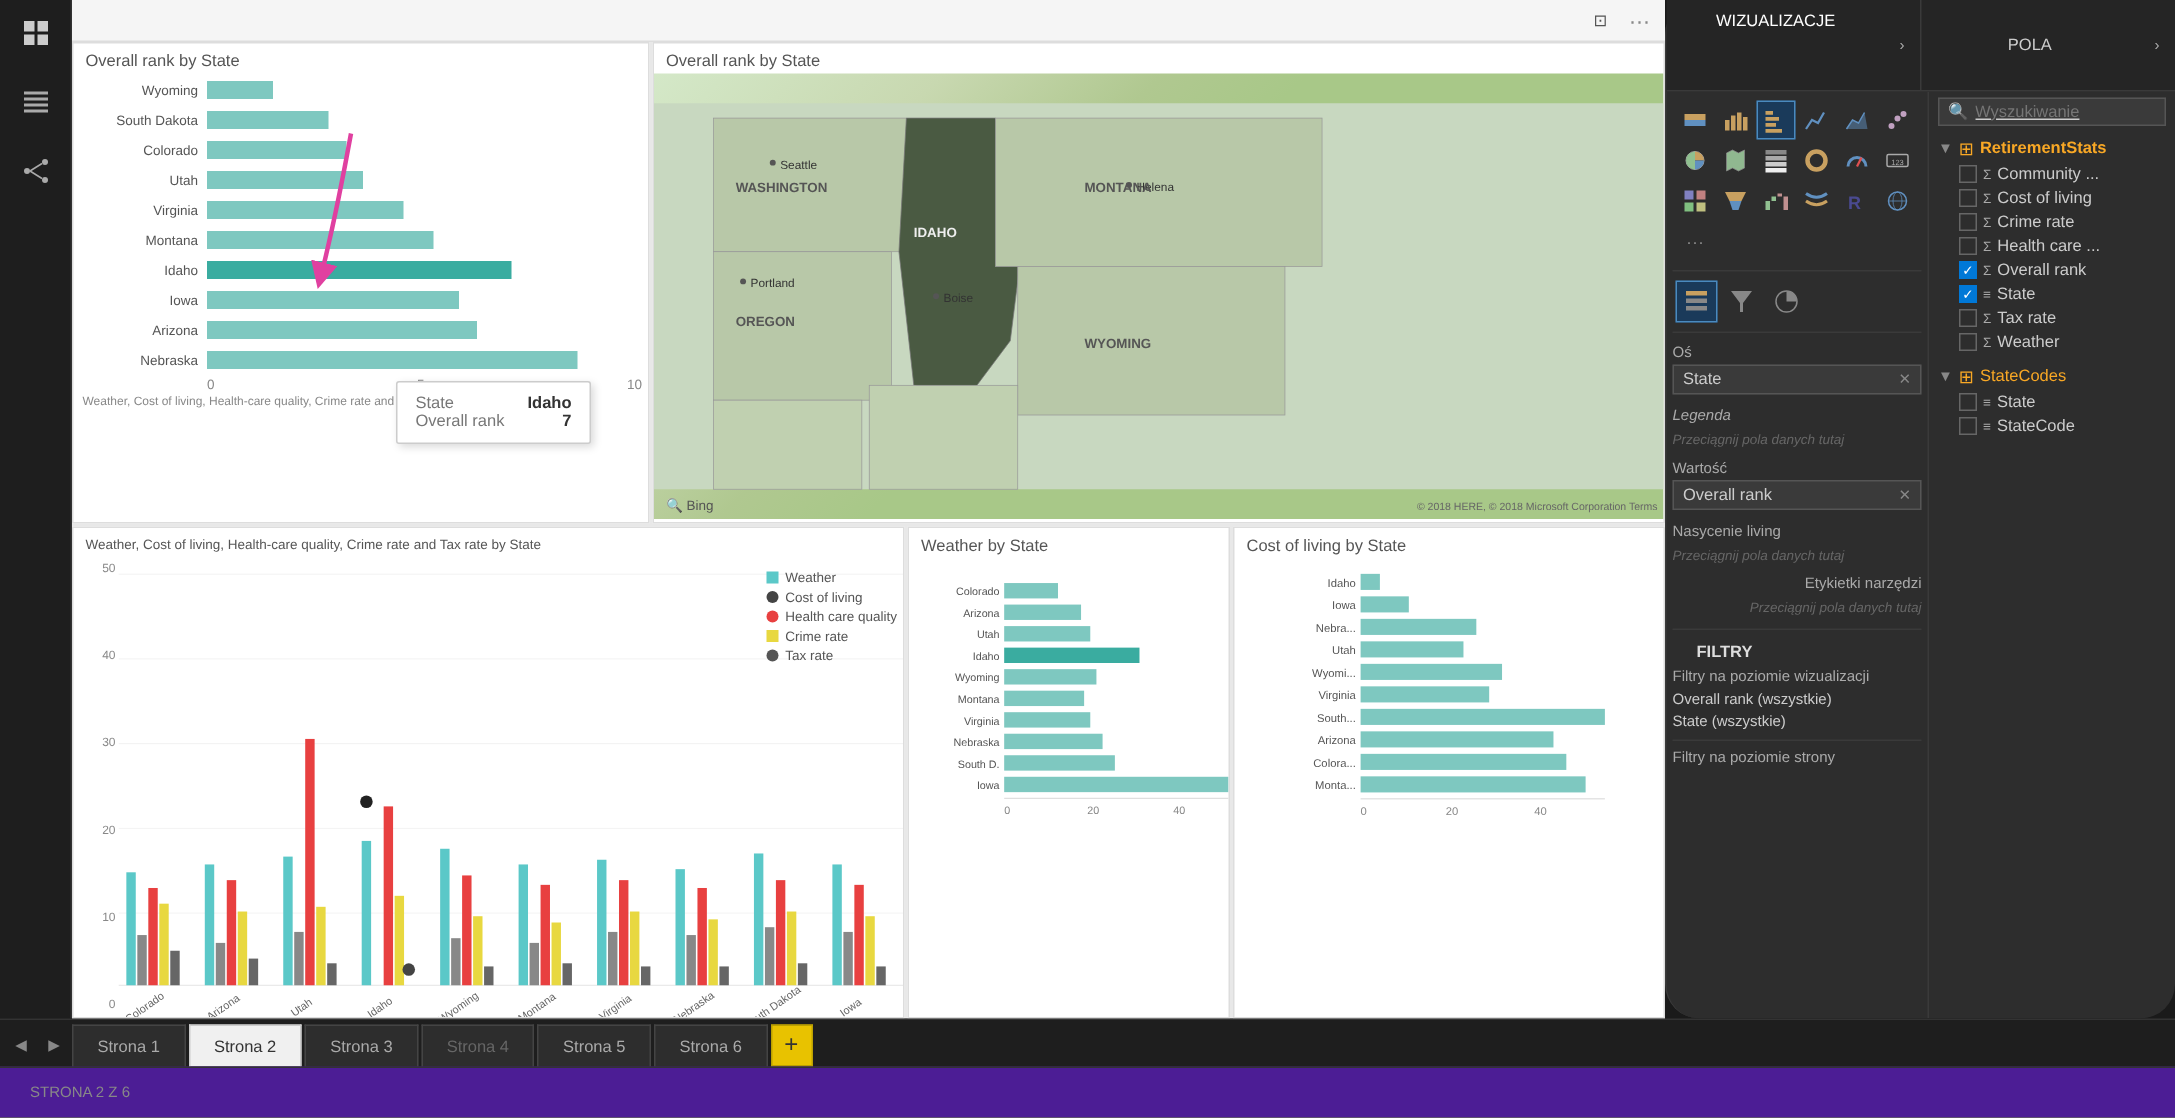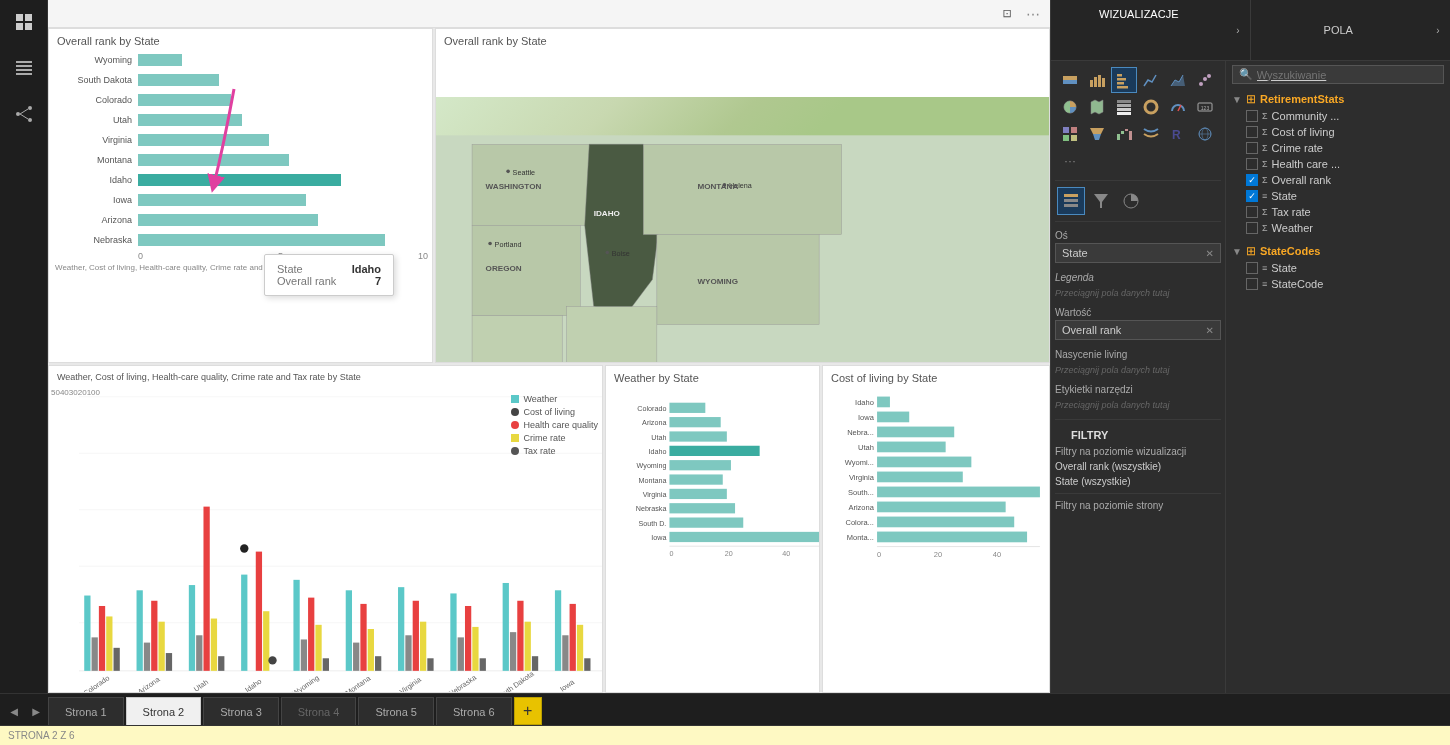--- a/index.html
+++ b/index.html
@@ -15,38 +15,38 @@
     .canvas-toolbar { height: 28px; background: #f5f5f5; border-bottom: 1px solid #ddd; display: flex; align-items: center; justify-content: flex-end; padding: 0 8px; gap: 8px; }
     .canvas-toolbar-icon { width: 18px; height: 18px; display: flex; align-items: center; justify-content: center; color: #555; font-size: 11px; cursor: pointer; }
     .canvas-area { flex: 1; position: relative; overflow: hidden; background: #e8e8e8; }
     .chart-title { font-size: 11px; color: #555; padding: 6px 8px 2px; }
     .hbar-row { display: flex; align-items: center; margin: 2px 0; height: 18px; }
     .hbar-label { width: 85px; text-align: right; font-size: 9px; color: #555; padding-right: 6px; flex-shrink: 0; }
     .hbar-track { flex: 1; height: 12px; position: relative; }
     .hbar-fill { height: 100%; background: #7ec8c0; }
 
     
-    .right-panel { width: 400px; background: #2d2d2d; display: flex; flex-direction: column; border-left: 1px solid #3a3a3a; }
+    .right-panel { width: 340px; background: #2d2d2d; display: flex; flex-direction: column; border-left: 1px solid #3a3a3a; border-radius: 23px; }
     .field-group { margin-top: 6px; }
     .field-group-header { display: flex; align-items: center; gap: 4px; padding: 2px 0; cursor: pointer; }
     .field-item { display: flex; align-items: center; gap: 4px; padding: 2px 0 2px 14px; cursor: pointer; }
     .field-item-checkbox { width: 12px; height: 12px; border: 1px solid #666; background: transparent; flex-shrink: 0; display: flex; align-items: center; justify-content: center; font-size: 9px; }
     .field-item-checkbox.checked { background: #0078d7; border-color: #0078d7; color: #fff; }
     .field-item-icon { font-size: 9px; color: #aaa; }
     .field-item-label { font-size: 11px; color: #ccc; }
 
     
     .bottom-tabs { height: 32px; background: #1e1e1e; display: flex; align-items: flex-end; border-top: 1px solid #333; padding: 0 4px; gap: 2px; }
     .page-tab { height: 28px; padding: 0 16px; display: flex; align-items: center; font-size: 11px; color: #aaa; cursor: pointer; border-top: 1px solid #444; border-left: 1px solid #444; border-right: 1px solid #444; background: #2d2d2d; }
     .page-tab.active { background: #f0f0f0; color: #333; border-color: #ccc; }
     .page-tab-add { width: 28px; height: 28px; display: flex; align-items: center; justify-content: center; font-size: 16px; color: #333; background: #e8c200; border: 1px solid #bba000; cursor: pointer; }
     .tab-nav-left, .tab-nav-right { width: 20px; height: 28px; display: flex; align-items: center; justify-content: center; color: #888; font-size: 10px; cursor: pointer; }
 
     
-    .status-bar { height: 20px; background: #fef9c3; display: flex; align-items: center; padding: 0 8px; font-size: 10px; color: #888; border-top: 1px solid #333; }
+    .status-bar { height: 34px; background: #4c1d95; display: flex; align-items: center; padding: 0 20px; font-size: 10px; color: #888; border-top: 1px solid #333; }
 
     
     .tooltip-box { position: absolute; background: #fff; border: 1px solid #ccc; border-radius: 2px; padding: 8px 12px; box-shadow: 2px 2px 6px rgba(0,0,0,0.15); font-size: 11px; color: #333; z-index: 100; left: 215px; top: 225px; min-width: 130px; }
     .tooltip-row { display: flex; gap: 20px; justify-content: space-between; }
     .tooltip-key { color: #777; }
     .tooltip-val { font-weight: bold; color: #333; }
 
     
     .legend-item { display: flex; align-items: center; gap: 4px; font-size: 9px; color: #555; }
     .legend-dot { width: 8px; height: 8px; border-radius: 50%; flex-shrink: 0; }
@@ -199,21 +199,21 @@
             </div>
             <div class="tooltip-row">
               <span class="tooltip-key">Overall rank</span>
               <span class="tooltip-val">7</span>
             </div>
           </div>
         </div>
 
         <div style="position:absolute;top:0;left:387px;right:0;bottom:330px;background:#fff;border:1px solid #ddd;overflow:hidden;">
           <div class="chart-title">Overall rank by State</div>
-          <div style="position:relative;flex:1;height:calc(100% - 22px);background:linear-gradient(135deg,#d4e8c8 0%,#c8d8b0 20%,#b0c890 35%,#a8c888 45%);margin-top:48px;">
+          <div style="position:relative;flex:1;height:calc(100% - 22px);background:linear-gradient(135deg,#d4e8c8 0%,#c8d8b0 20%,#b0c890 35%,#a8c888 45%);">
             
             <svg width="100%" height="100%" viewBox="0 0 680 260">
 
               <rect x="0" y="0" width="680" height="260" fill="#c8d8c0"></rect>
 
               <rect x="40" y="10" width="130" height="90" fill="#b8c8a8" stroke="#999" stroke-width="0.5"></rect>
 
               <rect x="40" y="100" width="120" height="100" fill="#b8c8a8" stroke="#999" stroke-width="0.5"></rect>
 
               <polygon points="170,10 230,10 250,80 240,160 210,200 175,190 165,100" fill="#4a5a42" stroke="#777" stroke-width="0.5"></polygon>
@@ -243,21 +243,21 @@
             </svg>
             <div class="bing-logo">🔍 Bing</div>
             <div class="map-copyright">© 2018 HERE, © 2018 Microsoft Corporation Terms</div>
           </div>
         </div>
 
         <div style="position:absolute;top:calc(100% - 328px);left:0;width:555px;bottom:0;background:#fff;border:1px solid #ddd;overflow:hidden;">
           <div class="chart-title" style="font-size:9px;">Weather, Cost of living, Health-care quality, Crime rate and Tax rate by State</div>
           <div style="display:flex;height:calc(100% - 18px);">
 
-            <div style="width:30px;display:flex;flex-direction:row;justify-content:space-between;padding:4px 2px;text-align:right;font-size:8px;color:#888;">
+            <div style="width:30px;display:flex;flex-direction:column;justify-content:space-between;padding:4px 2px;text-align:right;font-size:8px;color:#888;">
               <span>50</span>
               <span>40</span>
               <span>30</span>
               <span>20</span>
               <span>10</span>
               <span>0</span>
             </div>
 
             <div style="flex:1;position:relative;overflow:hidden;">
               <svg width="100%" height="100%" viewBox="0 0 500 270">
@@ -621,21 +621,21 @@
               <span style="font-size:11px;color:#ccc;">Overall rank</span>
               <span style="color:#888;font-size:10px;">✕</span>
             </div>
           </div>
 
           <div style="padding:2px 0;">
             <div style="font-size:10px;color:#aaa;padding:2px 0;">Nasycenie living</div>
             <div style="font-size:9px;color:#666;font-style:italic;padding:3px 0;">Przeciągnij pola danych tutaj</div>
           </div>
 
-          <div style="padding:2px 0;">
+          <div style="padding:2px 0;text-align:right;">
             <div style="font-size:10px;color:#aaa;padding:2px 0;">Etykietki narzędzi</div>
             <div style="font-size:9px;color:#666;font-style:italic;padding:3px 0;">Przeciągnij pola danych tutaj</div>
           </div>
 
           <div style="height:1px;background:#3a3a3a;margin:4px 0;"></div>
 
           <div style="padding:2px 0;">
             <div style="font-size:11px;color:#ddd;font-weight:bold;padding:3px 16px;">FILTRY</div>
             <div style="font-size:10px;color:#aaa;padding:2px 0;">Filtry na poziomie wizualizacji</div>
             <div style="font-size:10px;color:#ccc;padding:2px 0;cursor:pointer;">Overall rank (wszystkie)</div>
@@ -697,21 +697,21 @@
               <div class="field-item-checkbox"></div>
               <span class="field-item-icon">Σ</span>
               <span class="field-item-label">Weather</span>
             </div>
           </div>
 
           <div class="field-group" style="margin-top:6px;">
             <div class="field-group-header">
               <span style="color:#888;font-size:10px;">▼</span>
               <span style="color:#f9a825;font-size:12px;">⊞</span>
-              <span style="font-size:11px;color:#f9a825;font-weight:bold;">StateCodes</span>
+              <span style="font-size:11px;color:#f9a825;font-weight:normal;">StateCodes</span>
             </div>
             <div class="field-item">
               <div class="field-item-checkbox"></div>
               <span class="field-item-icon">≡</span>
               <span class="field-item-label">State</span>
             </div>
             <div class="field-item">
               <div class="field-item-checkbox"></div>
               <span class="field-item-icon">≡</span>
               <span class="field-item-label">StateCode</span>

